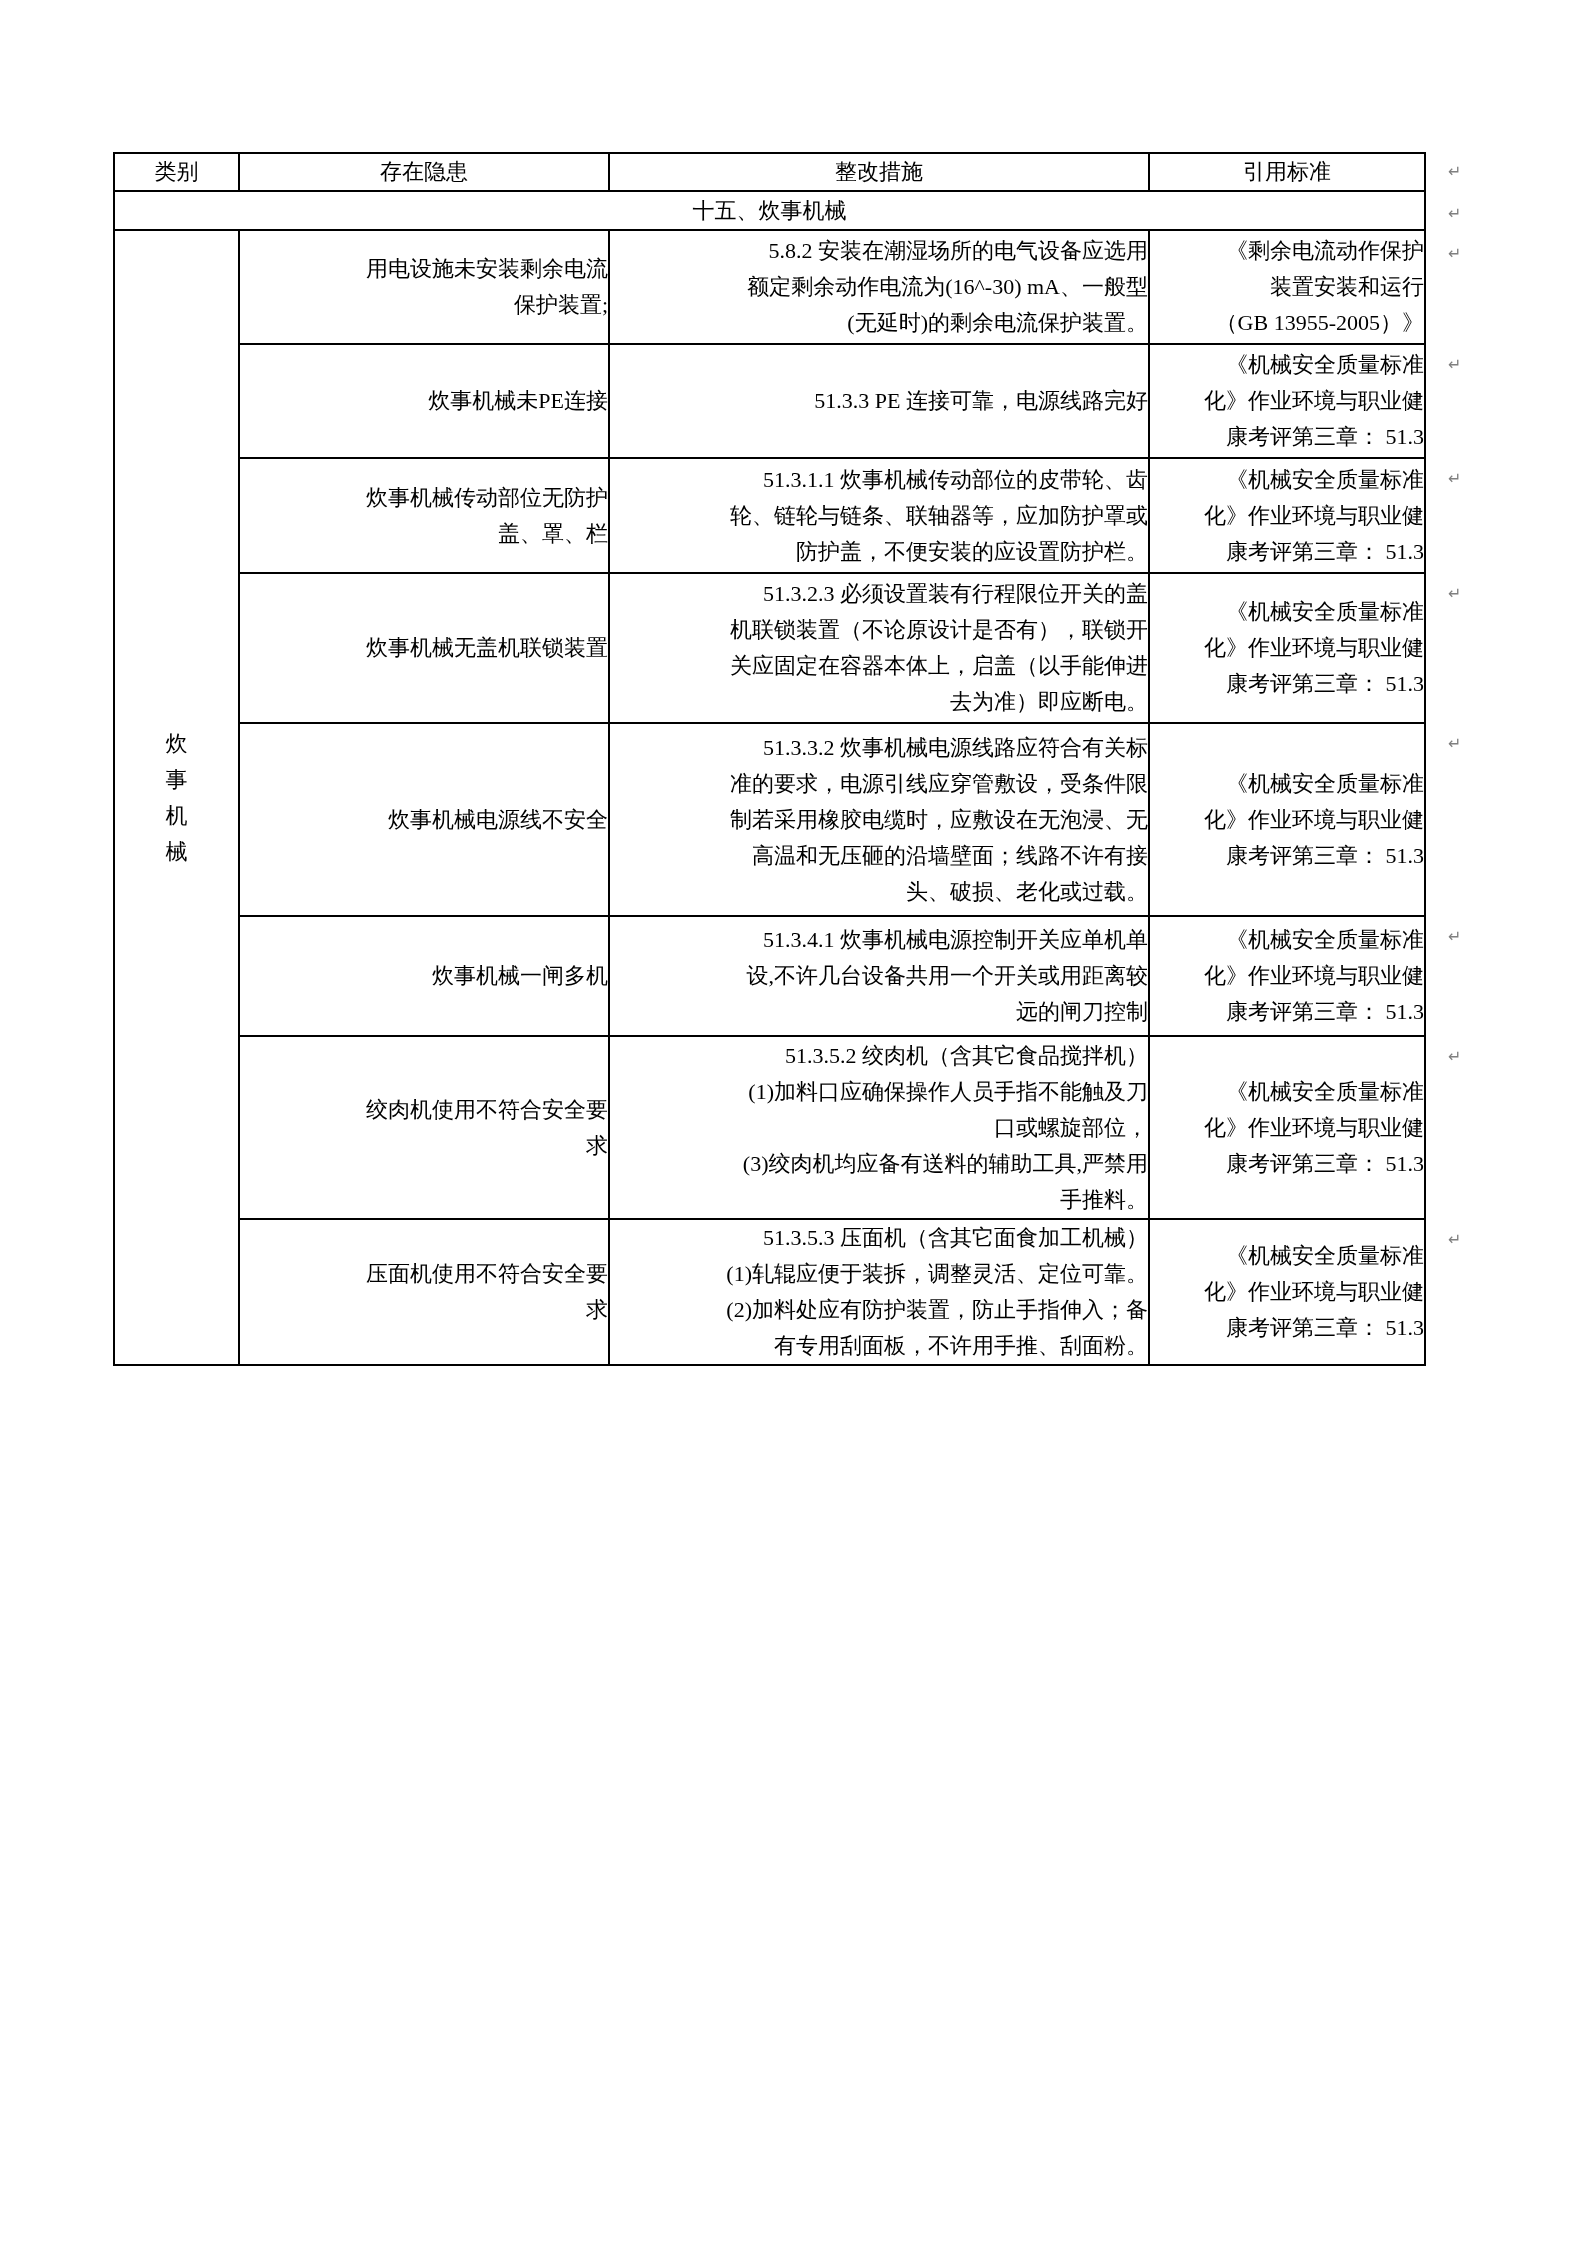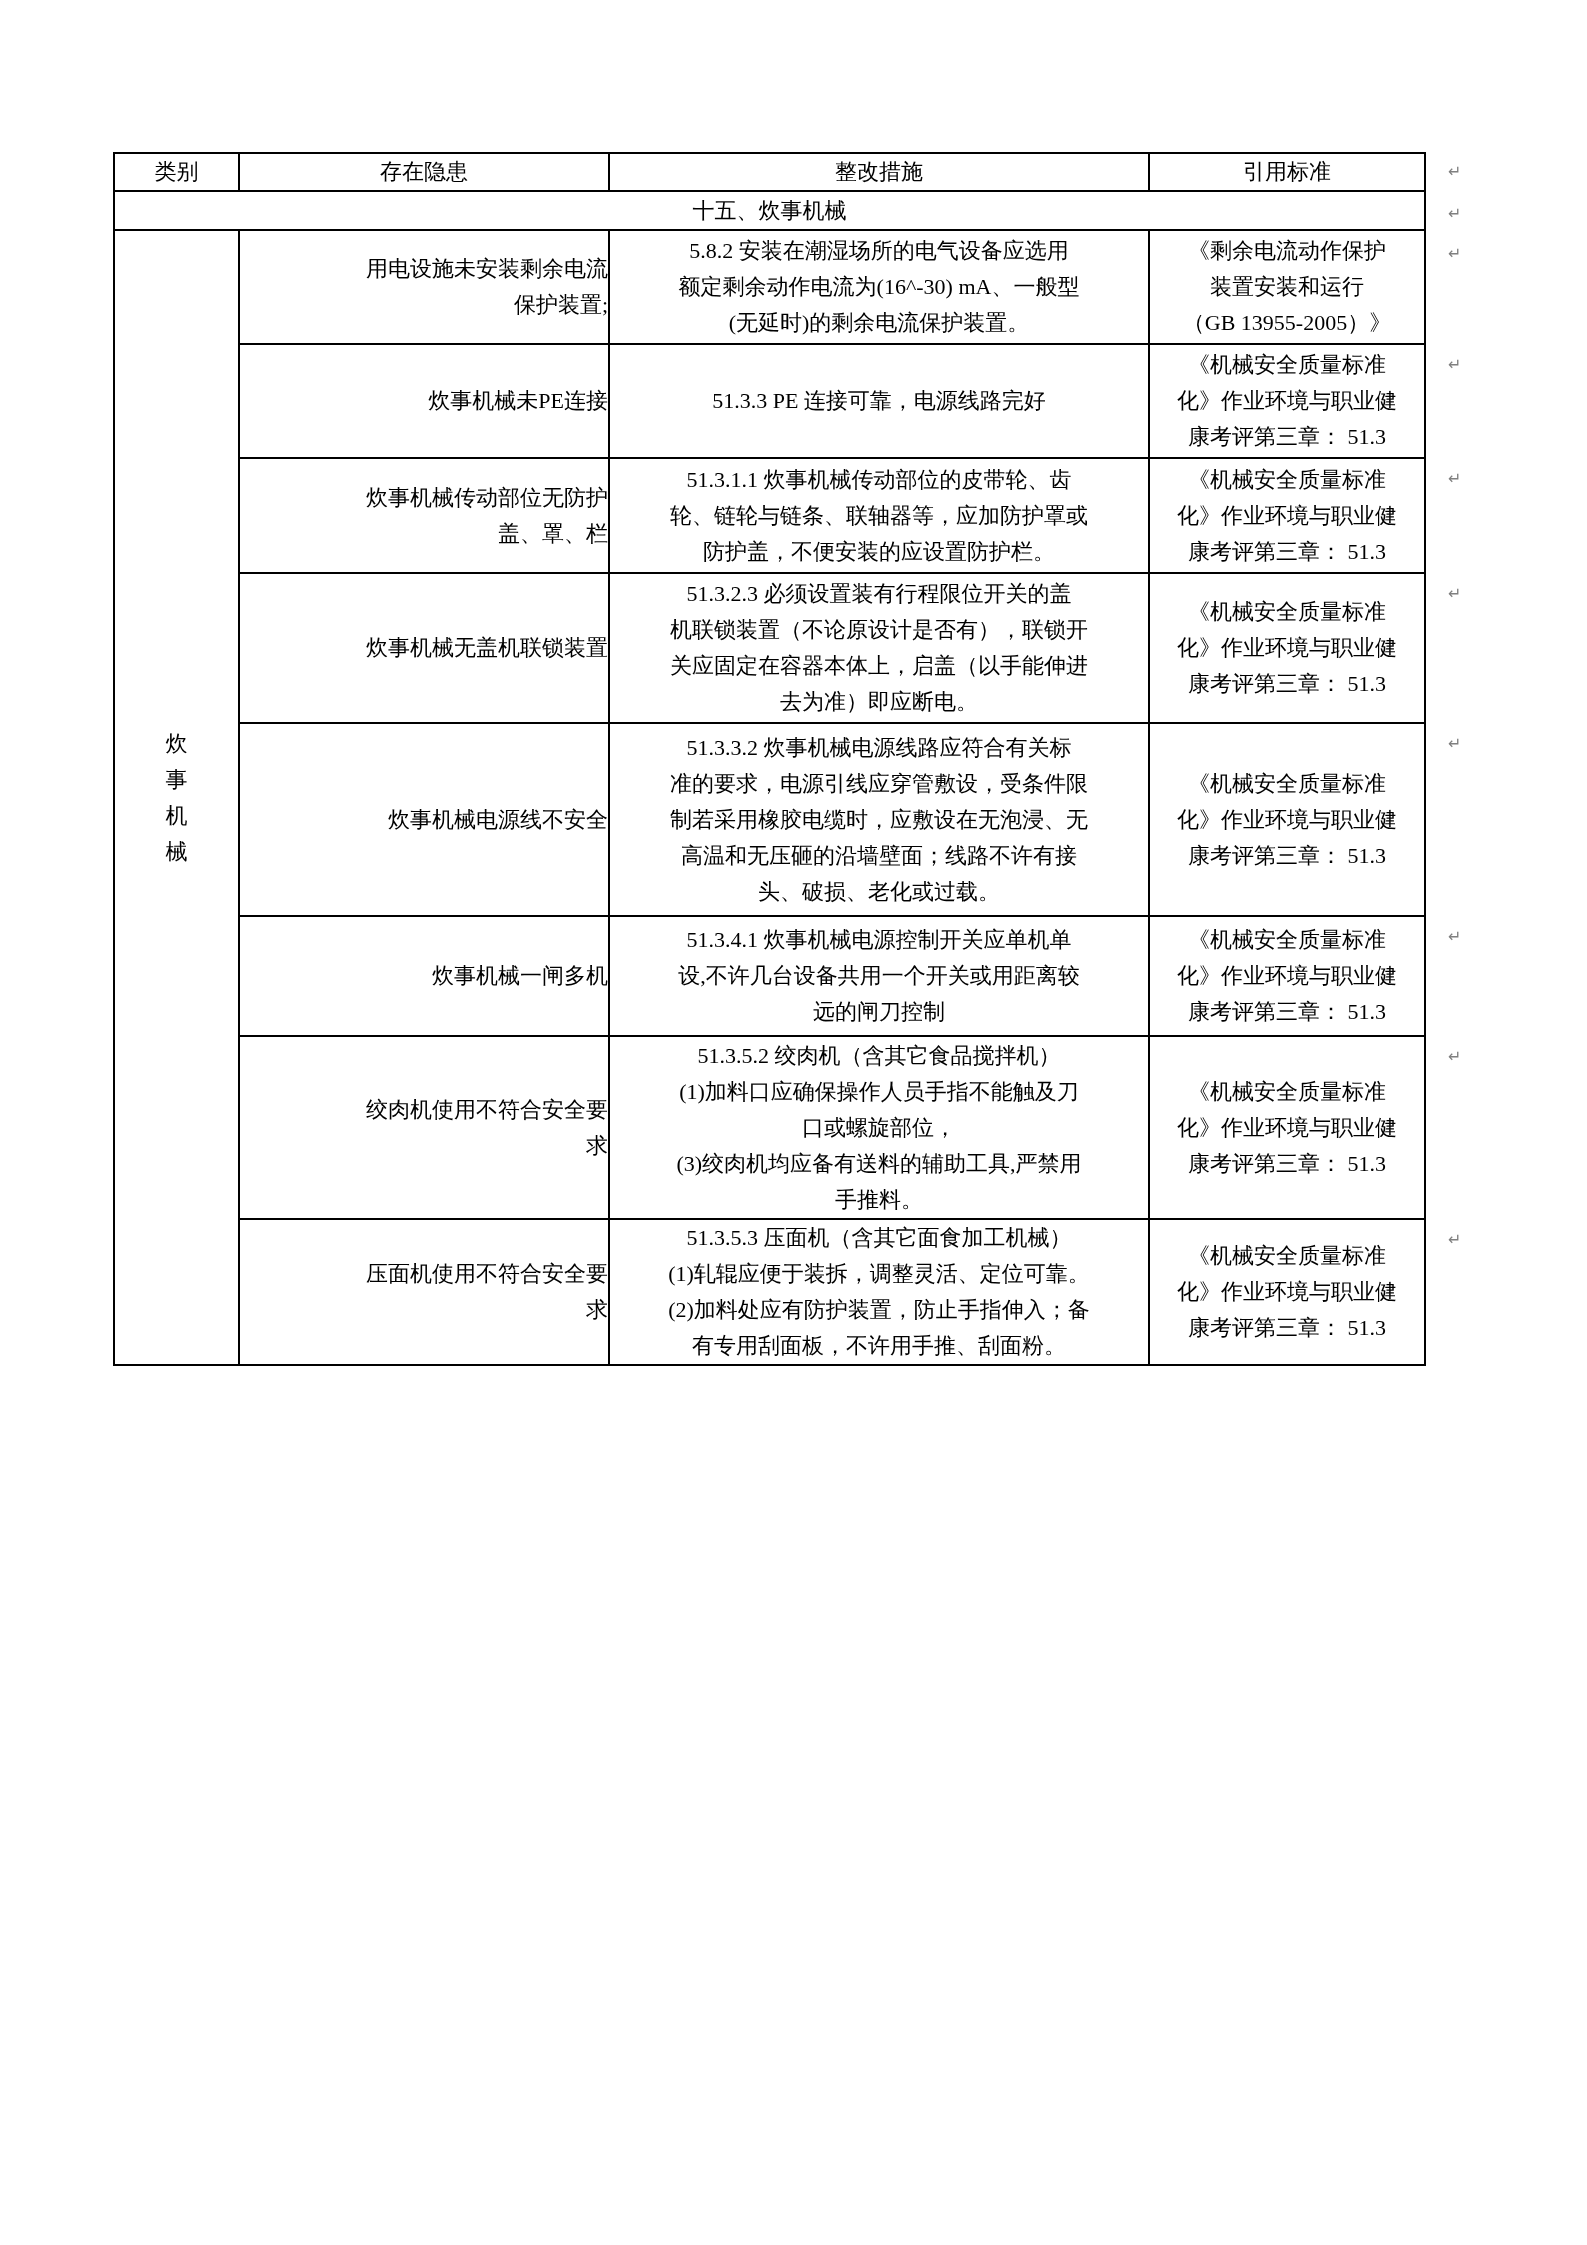--- a/index.html
+++ b/index.html
@@ -39,26 +39,26 @@
     white-space:pre-line;
     font-size:24px;
     line-height:55px;
   }
   td.hazard{
     text-align:right;
     white-space:pre-line;
     padding-left:15px;padding-right:6px;
   }
   td.measure{
-    text-align:center;
+    text-align:right;
     white-space:pre-line;
     padding-left:10px;padding-right:4px;margin-left:6px;
   }
   td.standard{
-    text-align:center;
+    text-align:right;
     white-space:pre-line;
     padding-left:8px;padding-right:4px;
   }
   .pmark{
     position:absolute;
     left:1448px;
     font-size:16px;
     color:#808080;
     font-family:"DejaVu Sans",sans-serif;
   }

